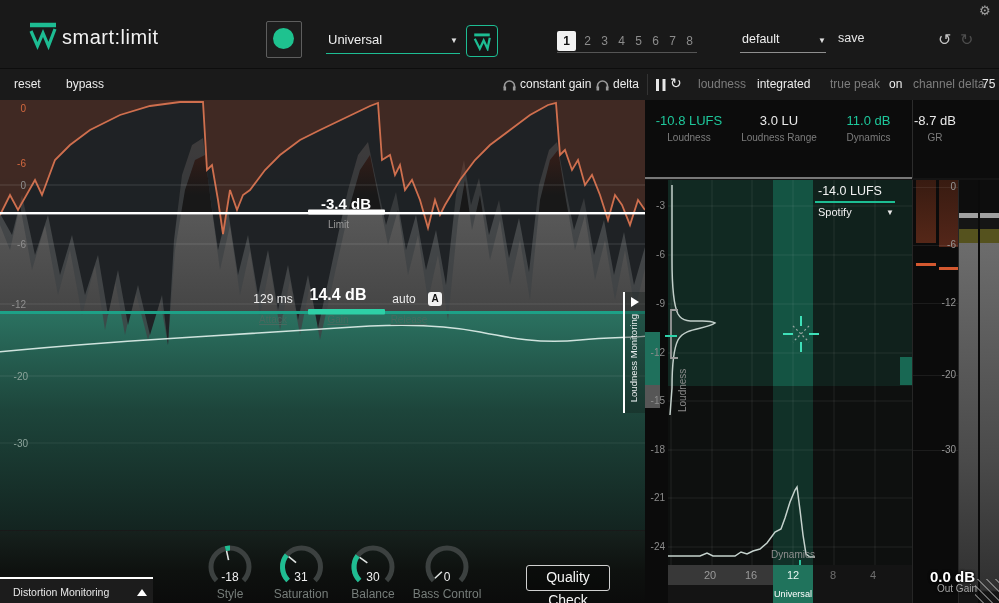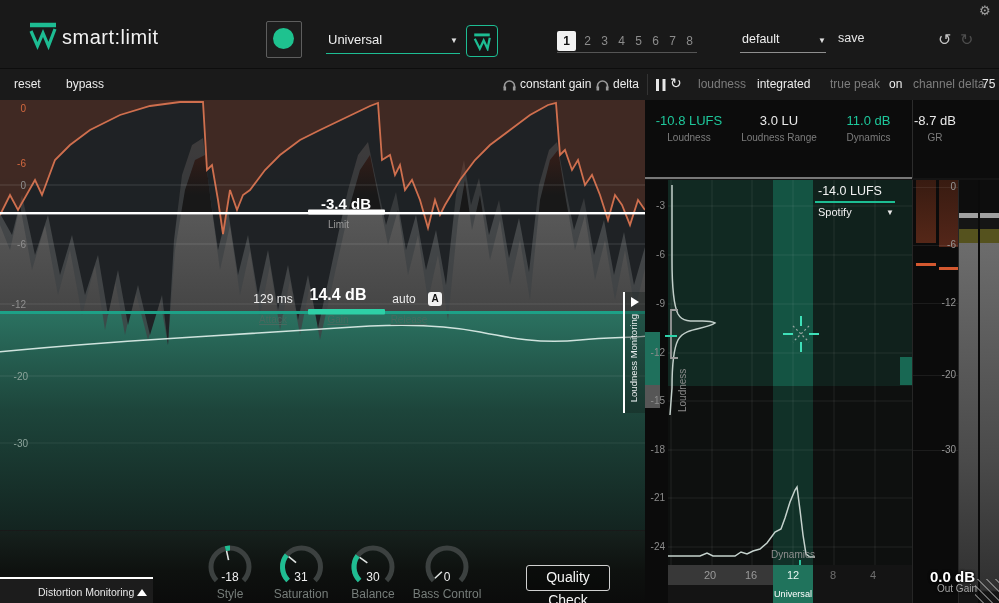--- a/index.html
+++ b/index.html
@@ -42,21 +42,21 @@
   .pval{font-size:12px;color:#ececec;text-align:center;}
   .plbl{font-size:10px;color:#48695f;text-align:center;text-decoration:underline;}
   .gainval{left:288px;top:286px;width:100px;text-align:center;font-size:16px;font-weight:bold;color:#fff;}
   .abadge{left:428px;top:292px;width:14px;height:14px;background:#f2f2f2;border-radius:3px;color:#111;
           font-size:10px;font-weight:bold;text-align:center;line-height:14px;}
   #lm-tab{left:623px;top:292px;width:22px;height:121px;border-left:2px solid #fff;background:rgba(20,30,27,.35);}
   #lm-tab .tri{position:absolute;left:6px;top:5px;width:0;height:0;border-top:5px solid transparent;border-bottom:5px solid transparent;border-left:8px solid #fff;}
   #lm-tab .vtext{position:absolute;left:3px;top:22px;writing-mode:vertical-rl;transform:rotate(180deg);
                  font-size:9.5px;color:#eceff0;white-space:nowrap;}
   #dm-tab{left:0;top:577px;width:153px;height:26px;background:#1c1c1c;border-top:2px solid #fff;}
-  #dm-tab .t{position:absolute;left:13px;top:7px;font-size:10.5px;color:#e8e8e8;margin-left:25px;}
+  #dm-tab .t{position:absolute;left:13px;top:7px;font-size:10.5px;color:#e8e8e8;}
   #dm-tab .tri{position:absolute;left:137px;top:10px;width:0;height:0;border-left:5px solid transparent;border-right:5px solid transparent;border-bottom:7px solid #fff;}
   
   .targetval{left:818px;top:184px;width:90px;font-size:12.5px;color:#f2f2f2;}
   .targetline{left:815px;top:201px;width:80px;height:2px;background:#1dbd93;}
   .targetplat{left:818px;top:206px;width:60px;font-size:11px;color:#f0f0f0;}
   .targetcaret{left:886px;top:208px;font-size:8px;color:#e8e8e8;}
   
   #grmeter{left:912px;top:180px;width:46px;height:423px;background:#0b0b0b;border-left:1px solid #262626;}
   #grmeter .bar1{left:3px;top:0;width:20px;height:63px;background:linear-gradient(#381b11,#552718);}
   #grmeter .bar2{left:26px;top:0;width:19px;height:67px;background:linear-gradient(#381b11,#542619);}

